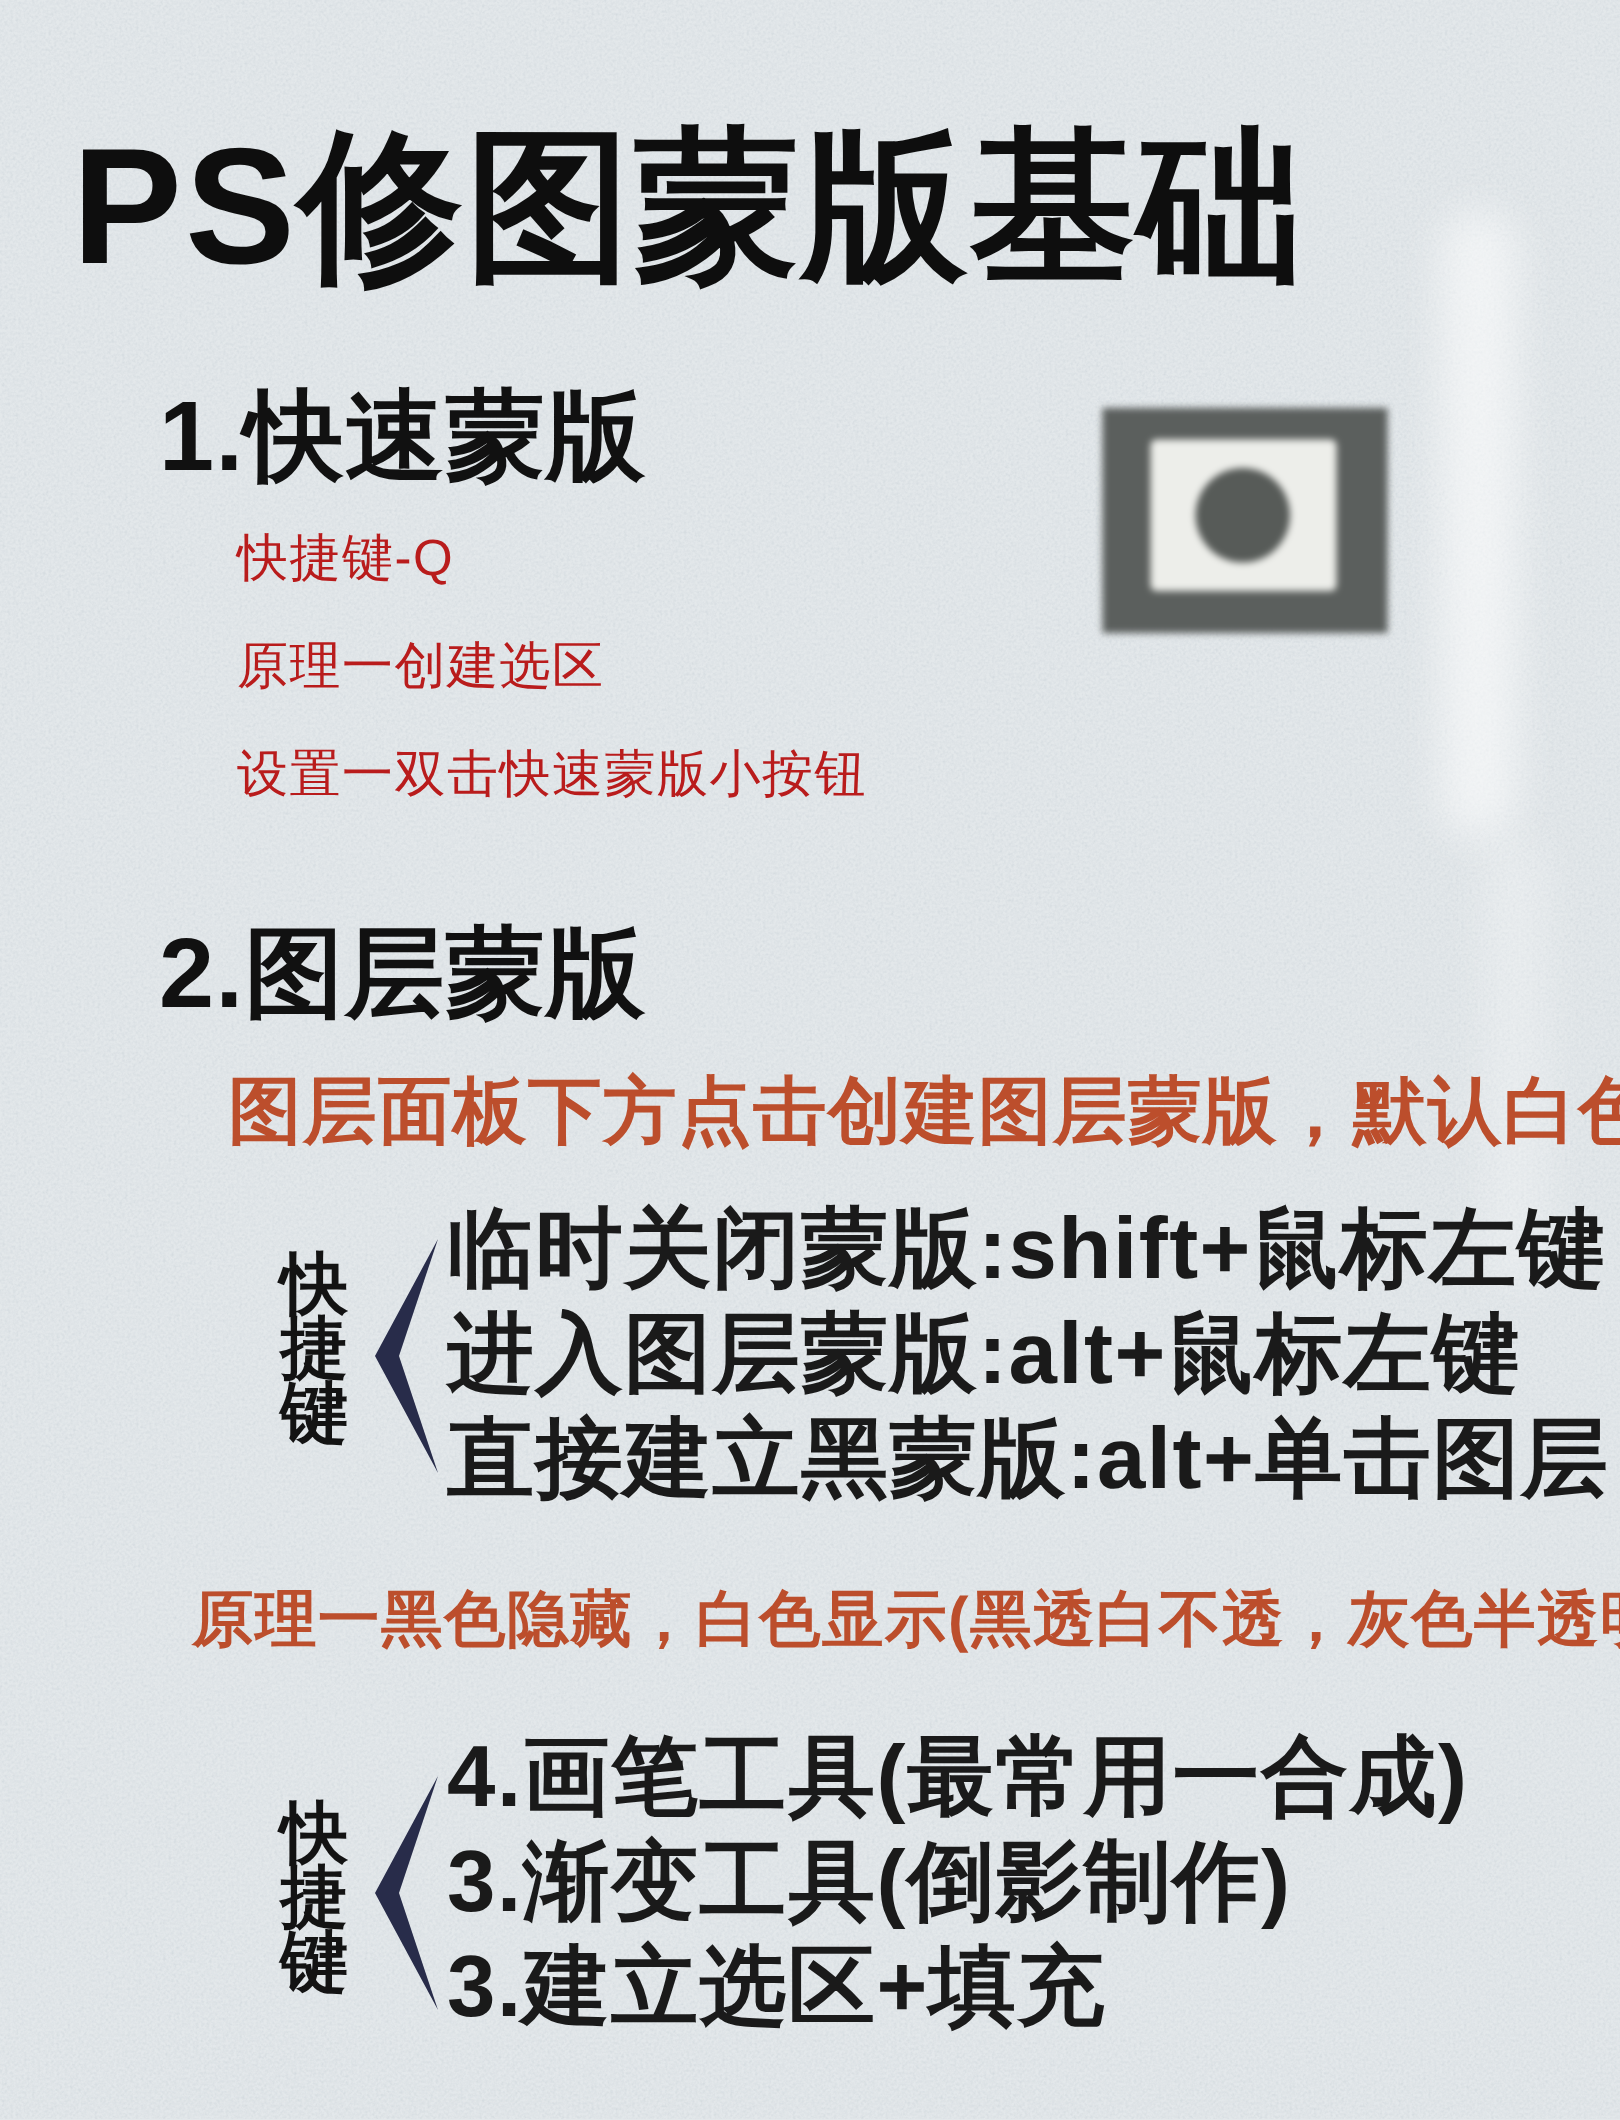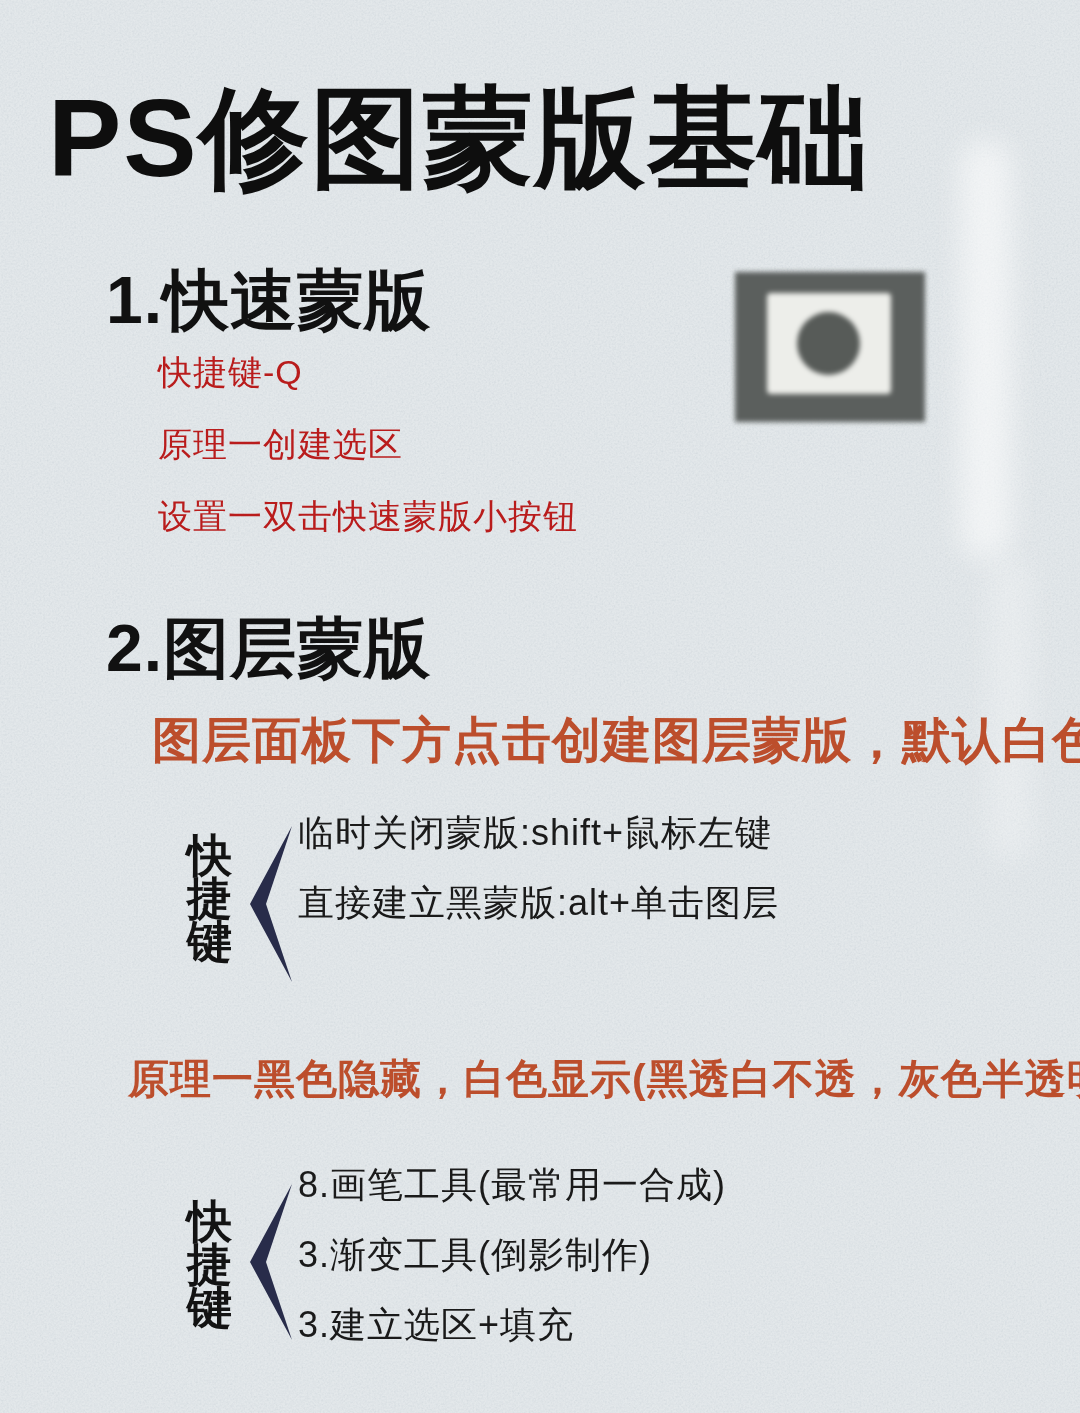--- a/index.html
+++ b/index.html
@@ -37,21 +37,21 @@
     margin-left: 48px;
   }
   .h2 {
     position: absolute;
     left: 106px;
     font-size: 66px;
     font-weight: 800;
     color: #111;
     letter-spacing: 1px;
   }
-  .h2.sec1 { top: 256px; text-align: center; }
+  .h2.sec1 { top: 246px; text-align: center; }
   .h2.sec2 { top: 592px; margin-top: 12px; }
 
   .s1-lines {
     position: absolute;
     left: 158px; top: 336px;
     font-size: 34px;
     font-weight: 500;
     color: #b91c1c;
     letter-spacing: 1px;
   }
@@ -102,22 +102,22 @@
     color: #131313;
     word-break: break-all;
     text-align: center;
   }
   .bracket {
     position: absolute;
     width: 50px; height: 160px;
   }
   .glines {
     position: absolute;
-    font-size: 36px;
-    font-weight: 400;
+    font-size: 58px;
+    font-weight: 700;
     color: #1a1a1a;
     letter-spacing: 1px;
   }
   .glines .gline { height: 70px; line-height: 70px; white-space: nowrap; }
 
   
   .group.g1 .vlabel  { left: 186px; top: 834px; }
   .group.g1 .bracket { left: 246px; top: 824px; }
   .group.g1 .glines  { left: 298px; top: 798px; }
   
@@ -162,31 +162,32 @@
 
   <div class="note create">图层面板下方点击创建图层蒙版，默认白色</div>
 
   <div class="group g1">
     <div class="vlabel">快捷键</div>
     <svg class="bracket" viewBox="0 0 50 160" xmlns="http://www.w3.org/2000/svg">
       <polygon points="46,2 20,80 46,158 4,80" fill="#282c4a"></polygon>
     </svg>
     <div class="glines">
       <div class="gline">临时关闭蒙版:shift+鼠标左键</div>
+      <div class="gline">进入图层蒙版:alt+鼠标左键</div>
       <div class="gline">直接建立黑蒙版:alt+单击图层</div>
     </div>
   </div>
 
   <div class="note principle">原理一黑色隐藏，白色显示(黑透白不透，灰色半透明)</div>
 
   <div class="group g2">
     <div class="vlabel">快捷键</div>
     <svg class="bracket" viewBox="0 0 50 160" xmlns="http://www.w3.org/2000/svg">
       <polygon points="46,2 20,80 46,158 4,80" fill="#282c4a"></polygon>
     </svg>
     <div class="glines">
-      <div class="gline">8.画笔工具(最常用一合成)</div>
+      <div class="gline">4.画笔工具(最常用一合成)</div>
       <div class="gline">3.渐变工具(倒影制作)</div>
       <div class="gline">3.建立选区+填充</div>
     </div>
   </div>
 
 </div>
 
 </body></html>

